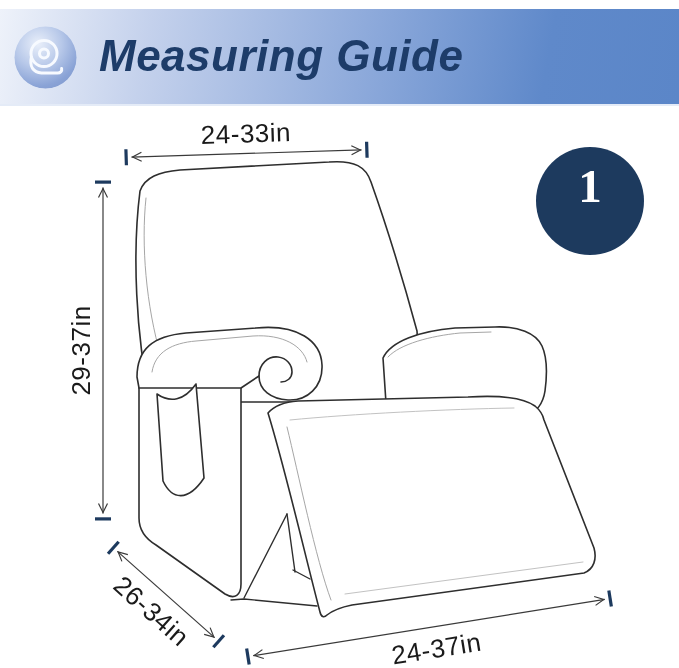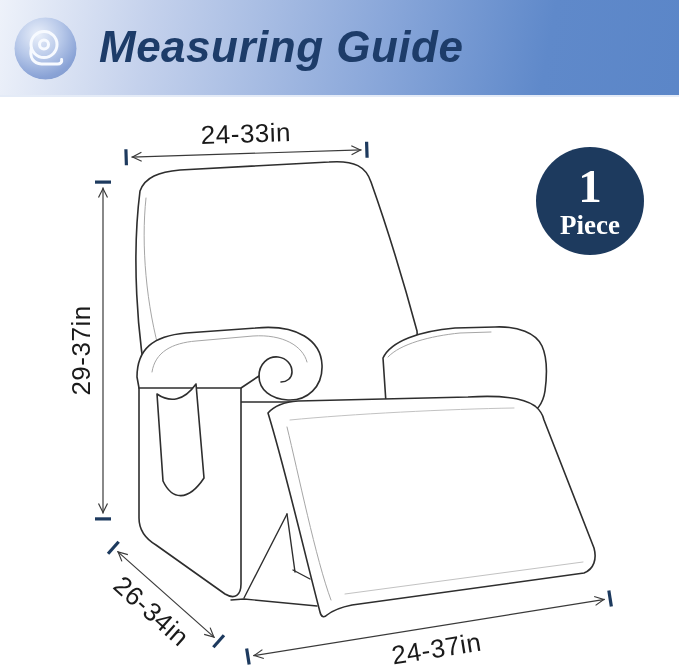--- a/index.html
+++ b/index.html
@@ -2,21 +2,21 @@
 <html><head>
 <meta charset="utf-8">
 <style>
   html,body{margin:0;padding:0;background:#ffffff;}
   .page{
     position:relative;width:679px;height:668px;overflow:hidden;
     background:#ffffff;font-family:"Liberation Sans",sans-serif;
   }
   
   .header{
-    position:absolute;top:0;left:0;width:679px;height:97px;
+    position:absolute;top:9px;left:0;width:679px;height:97px;
     background:linear-gradient(100deg,#eef2fa 0%,#c4d1ec 22%,#8ba8da 55%,#5f89ca 80%,#5b86c8 100%);
     border-bottom:2px solid #e4ebf7;
     box-sizing:border-box;
   }
   .header-icon{
     position:absolute;top:17px;left:14px;width:63px;height:63px;border-radius:50%;
   }
   .header-title{
     position:absolute;top:22px;left:99px;margin:0;
     font-size:44px;font-weight:bold;font-style:italic;
@@ -63,21 +63,20 @@
         <circle cx="30" cy="27.5" r="13"></circle>
         <circle cx="30" cy="27.5" r="4.5"></circle>
         <path d="M17.5,31 C15,40.5 19.5,46.5 27.5,47 L43.5,47 C46.5,47 48.2,45 47.6,42.4"></path>
       </g>
     </svg>
     <h1 class="header-title">Measuring Guide</h1>
   </div>
 
   <div class="piece-badge">
     <span class="count">1</span>
-    <span class="label">Piece</span>
   </div>
 
   <svg class="diagram-svg" width="679" height="668" viewBox="0 0 679 668">
 
     <g class="chair">
 
       <path class="fill" d="M140,191 C145,177 159,172 180,170 L329,162 C355,160 366,167 371,182
                C388,230 404,283 417,331 L421,402 L150,402 C136,334 132,254 140,191 Z"></path>
       <path class="crease" d="M146,198 C141,245 146,305 161,357"></path>
 

